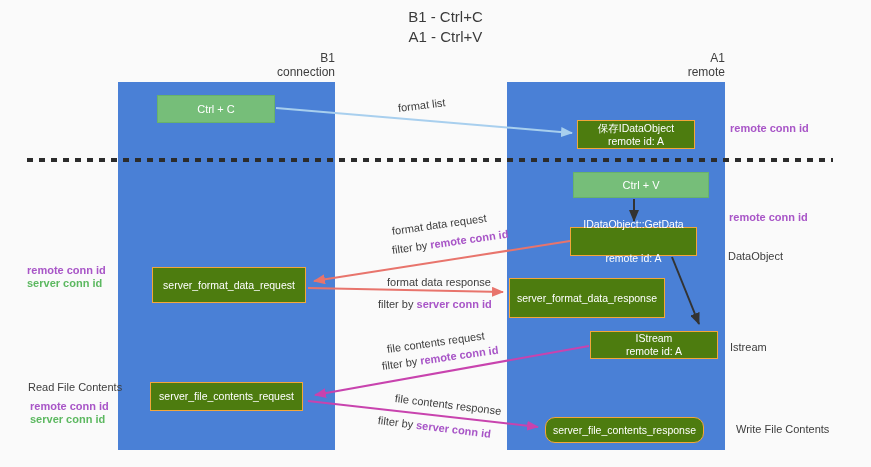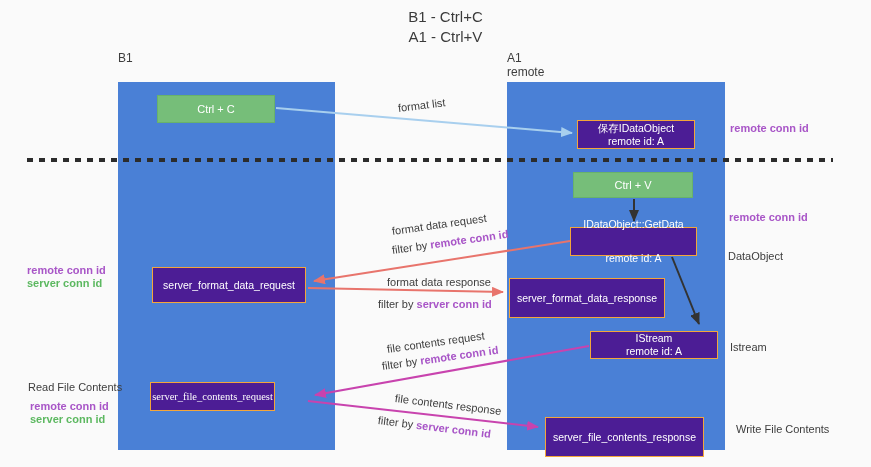--- a/index.html
+++ b/index.html
@@ -17,36 +17,36 @@
     position:absolute;left:10px;top:7px;width:871px;
     text-align:center;font-size:15px;line-height:20px;color:#3b3b3b;
   }
   .col{
     position:absolute;top:82px;height:368px;
     background:#4a80d6;
   }
   .col-left{left:118px;width:217px;}
   .col-right{left:507px;width:218px;}
   .hdr{
-    position:absolute;top:51px;text-align:left;
+    position:absolute;top:51px;text-align:right;
     font-size:12px;line-height:14px;color:#3d3d3d;
   }
   .hdr-left{left:118px;width:217px;}
   .hdr-right{left:507px;width:218px;}
   .dashline{
     position:absolute;left:27px;top:158px;width:806px;height:4px;
     background:repeating-linear-gradient(90deg,#2c2c2c 0 6px,transparent 6px 12px);
   }
   .box{
     position:absolute;box-sizing:border-box;
     display:flex;flex-direction:column;align-items:center;justify-content:center;
     color:#fff;text-align:left;white-space:nowrap;
   }
   .green{background:#76be79;border:1px solid #68b26b;font-size:11px;}
-  .orange{background:#4c1d95;border:1px solid #f4a63a;font-size:10.5px;line-height:13px;}
+  .orange{background:#4d7c0f;border:1px solid #f4a63a;font-size:10.5px;line-height:13px;}
   .lbl{
     position:absolute;font-size:11px;line-height:13px;color:#3d3d3d;white-space:nowrap;
   }
   .b-purple{color:#a855c7;font-weight:bold;}
   .b-green{color:#5cb860;font-weight:bold;}
   .flow{
     position:absolute;font-size:11px;color:#3d3d3d;white-space:nowrap;
     transform-origin:left center;
   }
   .r-neg{transform:rotate(-8deg);}
@@ -61,20 +61,21 @@
 
 <div id="stage">
 
   <div class="title">
     <div>B1 - Ctrl+C</div>
     <div>A1 - Ctrl+V</div>
   </div>
 
   <div class="hdr hdr-left">
     <div>B1</div>
+    <div>connection</div>
   </div>
   <div class="hdr hdr-right">
     <div>A1</div>
     <div>remote</div>
   </div>
 
   <div class="col col-left"></div>
   <div class="col col-right"></div>
 
   <div class="dashline"></div>
@@ -103,39 +104,39 @@
     <line x1="308" y1="401" x2="538" y2="427" stroke="#c843ae" stroke-width="2" marker-end="url(#ah-magenta)"></line>
   </svg>
 
   <div class="box green" style="left:157px;top:95px;width:118px;height:28px;">Ctrl + C</div>
 
   <div class="box orange" style="left:577px;top:120px;width:118px;height:29px;">
     <div>保存IDataObject</div>
     <div>remote id: A</div>
   </div>
 
-  <div class="box green" style="left:573px;top:172px;width:120px;height:26px;">Ctrl + V</div>
+  <div class="box green" style="left:573px;top:172px;width:136px;height:26px;">Ctrl + V</div>
 
   <div class="box orange" style="left:570px;top:227px;width:127px;height:29px;gap:21px;">
     <div>IDataObject::GetData</div>
     <div>remote id: A</div>
   </div>
 
   <div class="box orange" style="left:152px;top:267px;width:154px;height:36px;">server_format_data_request</div>
 
   <div class="box orange" style="left:509px;top:278px;width:156px;height:40px;">server_format_data_response</div>
 
   <div class="box orange" style="left:590px;top:331px;width:128px;height:28px;">
     <div>IStream</div>
     <div>remote id: A</div>
   </div>
 
-  <div class="box orange" style="left:150px;top:382px;width:125px;height:29px;font-family:Liberation Serif, serif;">server_file_contents_request</div>
+  <div class="box orange" style="left:150px;top:382px;width:153px;height:29px;">server_file_contents_request</div>
 
-  <div class="box orange" style="left:545px;top:417px;width:159px;height:40px;">server_file_contents_response</div>
+  <div class="box orange" style="left:545px;top:417px;width:159px;height:26px;border-radius:10px;">server_file_contents_response</div>
 
   <div class="lbl b-purple" style="left:730px;top:122px;">remote conn id</div>
   <div class="lbl b-purple" style="left:729px;top:211px;">remote conn id</div>
   <div class="lbl" style="left:728px;top:235px;margin-top:15px;">DataObject</div>
   <div class="lbl" style="left:730px;top:341px;">Istream</div>
   <div class="lbl" style="left:736px;top:423px;">Write File Contents</div>
 
   <div class="lbl b-purple" style="left:27px;top:264px;">remote conn id</div>
   <div class="lbl b-green" style="left:27px;top:277px;">server conn id</div>
   <div class="lbl" style="left:28px;top:381px;">Read File Contents</div>

